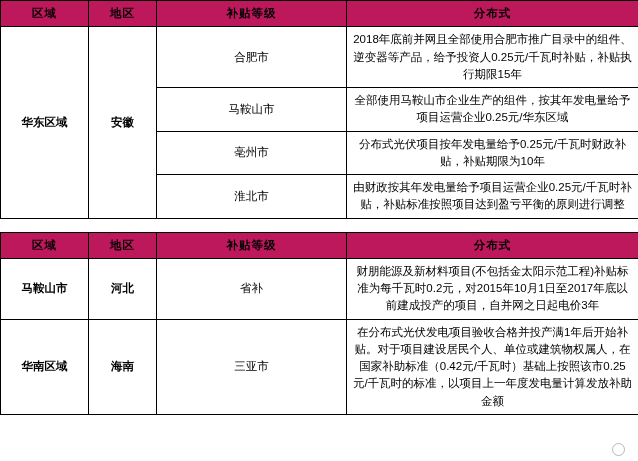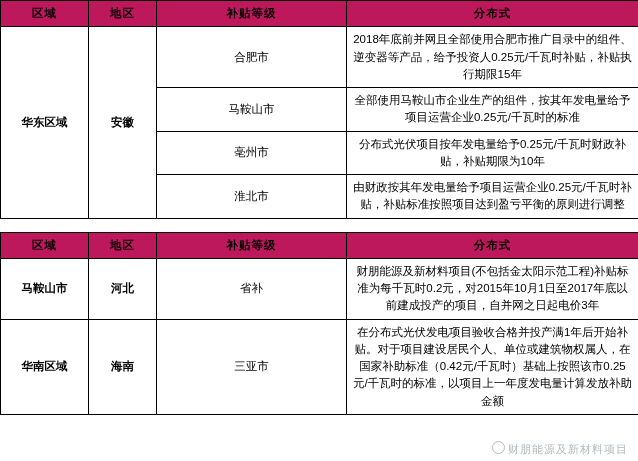--- a/index.html
+++ b/index.html
@@ -113,21 +113,21 @@
         <td>分布式</td>
       </tr>
       <tr>
         <td class="c-region" rowspan="4">华东区域</td>
         <td class="c-area" rowspan="4">安徽</td>
         <td class="c-level">合肥市</td>
         <td class="c-desc">2018年底前并网且全部使用合肥市推广目录中的组件、逆变器等产品，给予投资人0.25元/千瓦时补贴，补贴执行期限15年</td>
       </tr>
       <tr>
         <td class="c-level">马鞍山市</td>
-        <td class="c-desc">全部使用马鞍山市企业生产的组件，按其年发电量给予项目运营企业0.25元/千瓦时的标准</td>
+        <td class="c-desc">全部使用马鞍山市企业生产的组件，按其年发电量给予项目运营企业0.25元/华东区域</td>
       </tr>
       <tr>
         <td class="c-level">亳州市</td>
         <td class="c-desc">分布式光伏项目按年发电量给予0.25元/千瓦时财政补贴，补贴期限为10年</td>
       </tr>
       <tr>
         <td class="c-level">淮北市</td>
         <td class="c-desc">由财政按其年发电量给予项目运营企业0.25元/千瓦时补贴，补贴标准按照项目达到盈亏平衡的原则进行调整</td>
       </tr>
     </tbody>
@@ -158,16 +158,16 @@
       <tr>
         <td class="c-region">华南区域</td>
         <td class="c-area">海南</td>
         <td class="c-level">三亚市</td>
         <td class="c-desc">在分布式光伏发电项目验收合格并投产满1年后开始补贴。对于项目建设居民个人、单位或建筑物权属人，在国家补助标准（0.42元/千瓦时）基础上按照该市0.25元/千瓦时的标准，以项目上一年度发电量计算发放补助金额</td>
       </tr>
     </tbody>
   </table>
 
   <div class="watermark">
-    <span class="wm-circle"></span><span>财朋能源及新材料项目</span>
+    <span class="wm-circle"></span>
   </div>
 
 </div>
 
 </body></html>

